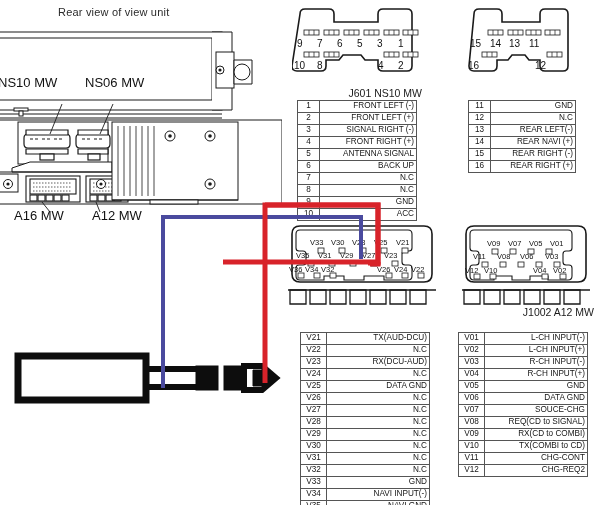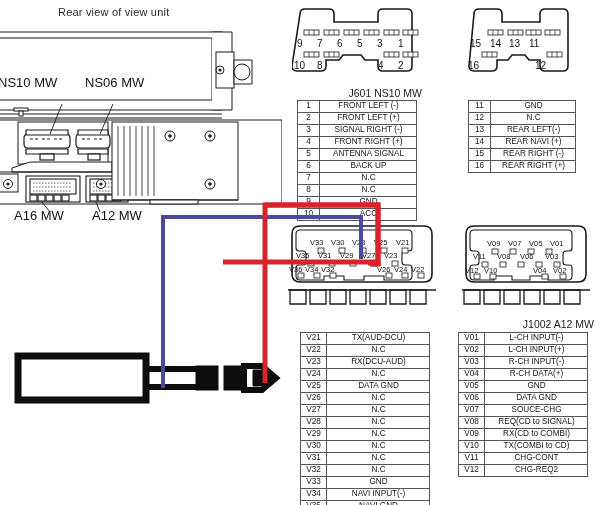--- a/index.html
+++ b/index.html
@@ -58,21 +58,21 @@
     line-height:1.08;
     height:11px;
     white-space:nowrap;
   }
   table.pintable td.num{
     text-align:center;
     width:17px;
     font-size:8.2px;
   }
   table.pintable td.desc{
-    text-align:center;
+    text-align:right;
     padding-left:3px;
   }
   table.pintable.wide td.num{width:21px;}
 
   
   .unit-wrap{position:absolute;left:0;top:22px;width:282px;height:200px;}
   svg{display:block;}
 
   
   .wire-layer{position:absolute;left:0;top:0;width:600px;height:505px;pointer-events:none;}
@@ -529,39 +529,39 @@
   <div class="abs pinlab" style="left:473px; top:252px;">V11</div>
   <div class="abs pinlab" style="left:497px; top:252px;">V08</div>
   <div class="abs pinlab" style="left:520px; top:252px;">V06</div>
   <div class="abs pinlab" style="left:545px; top:252px;">V03</div>
 
   <div class="abs pinlab" style="left:465px; top:266px;">V12</div>
   <div class="abs pinlab" style="left:484px; top:266px;">V10</div>
   <div class="abs pinlab" style="left:533px; top:266px;">V04</div>
   <div class="abs pinlab" style="left:553px; top:266px;">V02</div>
 
-  <div class="abs conn-title" style="left:466px; top:318px; width:128px;">J1002  A12 MW</div>
+  <div class="abs conn-title" style="left:466px; top:306px; width:128px;">J1002  A12 MW</div>
 
   <table class="pintable abs wide" id="tbl-a12" style="left:458px; top:332px; width:130px;">
       <tbody>
         <tr>
           <td class="num">V01</td>
           <td class="desc">L-CH INPUT(-)</td>
         </tr>
         <tr>
           <td class="num">V02</td>
           <td class="desc">L-CH INPUT(+)</td>
         </tr>
         <tr>
           <td class="num">V03</td>
           <td class="desc">R-CH INPUT(-)</td>
         </tr>
         <tr>
           <td class="num">V04</td>
-          <td class="desc">R-CH DATA(+)</td>
+          <td class="desc">R-CH INPUT(+)</td>
         </tr>
         <tr>
           <td class="num">V05</td>
           <td class="desc">GND</td>
         </tr>
         <tr>
           <td class="num">V06</td>
           <td class="desc">DATA GND</td>
         </tr>
         <tr>

